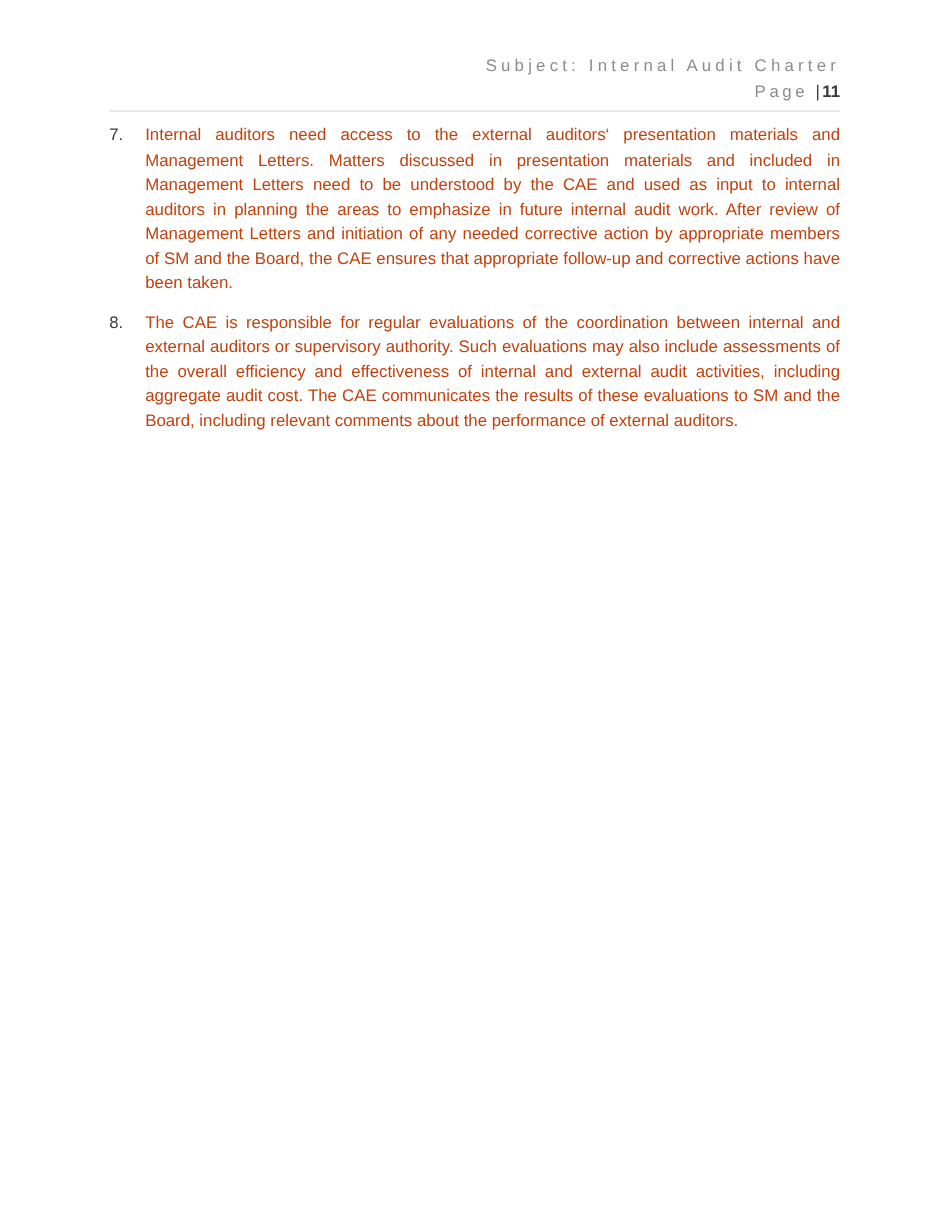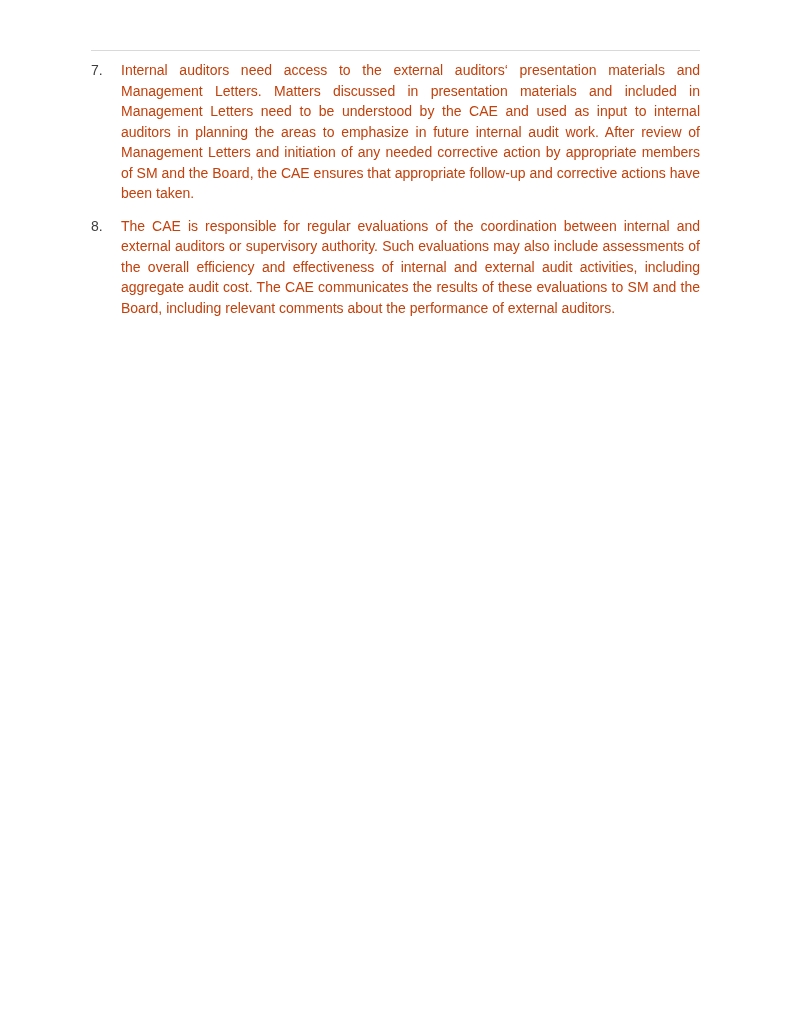--- a/index.html
+++ b/index.html
@@ -70,20 +70,24 @@
     color: #c2410c;
     text-align: justify;
   }
 </style>
 </head>
 <body>
 
 <div class="page">
 
   <header class="doc-header">
+    <div class="subject-line">Subject: Internal Audit Charter</div>
+    <div class="page-line">
+      <span class="page-word">Page</span><span class="page-sep">|</span><span class="page-num">11</span>
+    </div>
     <hr class="header-rule">
   </header>
 
   <main class="doc-body">
 
     <div class="list-item">
       <span class="item-number">7.</span>
       <p class="item-text">Internal auditors need access to the external auditors‘ presentation materials and Management Letters. Matters discussed in presentation materials and included in Management Letters need to be understood by the CAE and used as input to internal auditors in planning the areas to emphasize in future internal audit work. After review of Management Letters and initiation of any needed corrective action by appropriate members of SM and the Board, the CAE ensures that appropriate follow-up and corrective actions have been taken.</p>
     </div>
 

